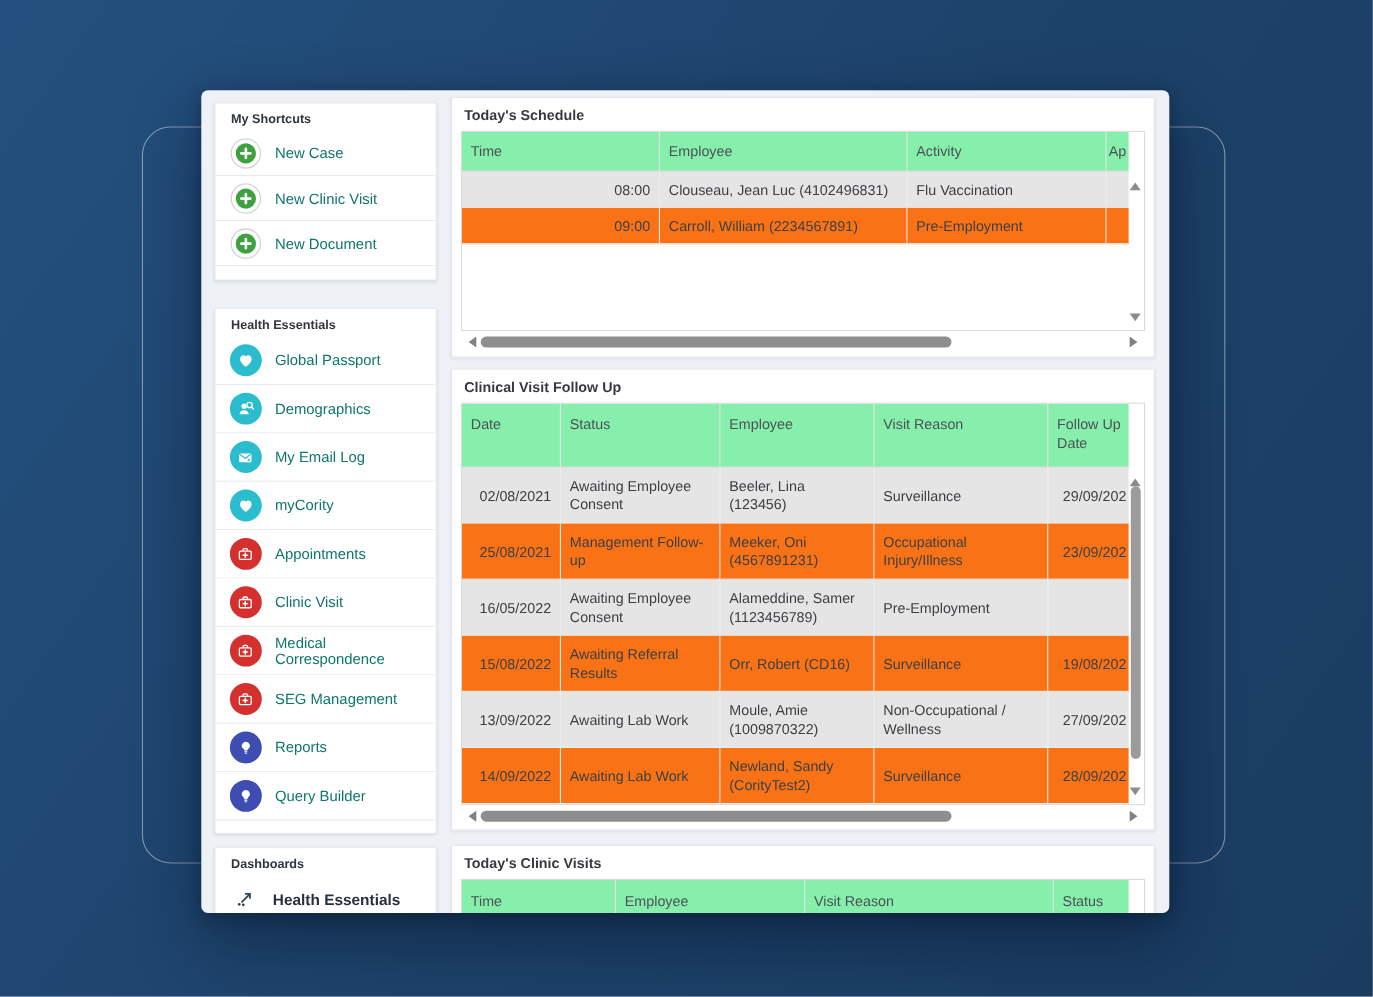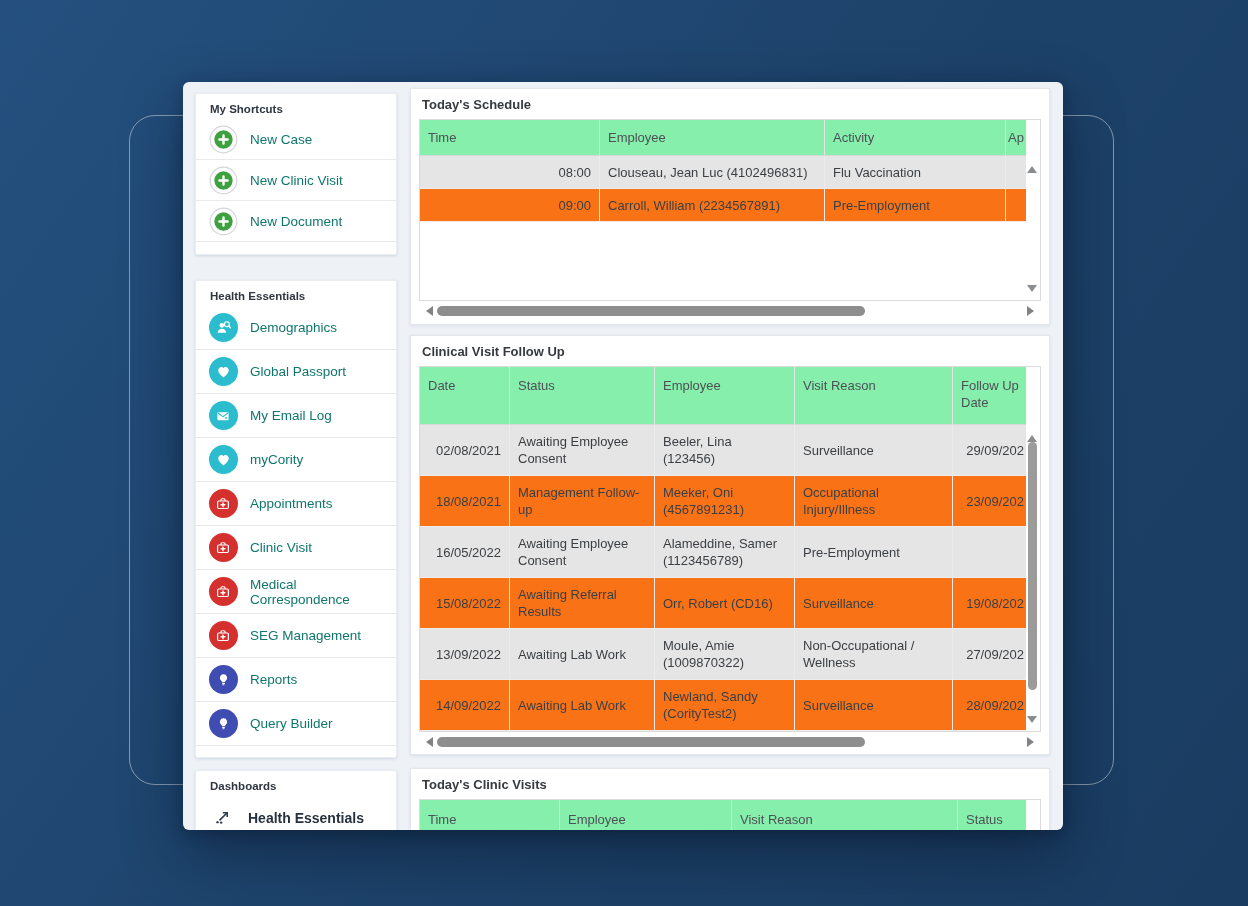--- a/index.html
+++ b/index.html
@@ -114,39 +114,39 @@
         </span>
       <span class="slabel">New Document</span>
     </div>
   </section>
 
   <section class="scard" style="top:198px;height:478px">
     <div class="scard-title">Health Essentials</div>
     <div class="sitem" style="height:44px">
       <span class="icn">
           <span class="circ c-cyan">
+            <svg width="17" height="17" viewBox="0 0 24 24">
+              <path d="M12 20.4S4.6 15.6 4.6 10.4C4.6 7.3 6.7 5.6 8.9 5.6c1.4 0 2.5.7 3.1 1.9.6-1.2 1.7-1.9 3.1-1.9 2.2 0 4.3 1.7 4.3 4.8 0 5.2-7.4 10-7.4 10z" fill="#fff"></path>
+            </svg>
+          </span>
+        </span>
+      <span class="slabel">Global Passport</span>
+    </div>
+    <div class="sitem" style="height:44px">
+      <span class="icn">
+          <span class="circ c-cyan">
             <svg width="19" height="19" viewBox="0 0 24 24">
               <circle cx="10" cy="9.2" r="3" fill="#fff"></circle>
               <path d="M4.6 18.5c.3-3 2.5-4.8 5.4-4.8 2.8 0 5 1.8 5.4 4.8z" fill="#fff"></path>
               <circle cx="16.3" cy="7.8" r="3.1" fill="none" stroke="#fff" stroke-width="1.5"></circle>
               <path d="M18.5 10.1l2.2 2.2" stroke="#fff" stroke-width="1.6" stroke-linecap="round"></path>
             </svg>
           </span>
         </span>
       <span class="slabel">Demographics</span>
-    </div>
-    <div class="sitem" style="height:44px">
-      <span class="icn">
-          <span class="circ c-cyan">
-            <svg width="17" height="17" viewBox="0 0 24 24">
-              <path d="M12 20.4S4.6 15.6 4.6 10.4C4.6 7.3 6.7 5.6 8.9 5.6c1.4 0 2.5.7 3.1 1.9.6-1.2 1.7-1.9 3.1-1.9 2.2 0 4.3 1.7 4.3 4.8 0 5.2-7.4 10-7.4 10z" fill="#fff"></path>
-            </svg>
-          </span>
-        </span>
-      <span class="slabel">Global Passport</span>
     </div>
     <div class="sitem" style="height:44px">
       <span class="icn">
           <span class="circ c-cyan">
             <svg width="18" height="18" viewBox="0 0 24 24">
               <rect x="4.5" y="7" width="15" height="10.5" rx="1.2" fill="#fff"></rect>
               <path d="M4.8 7.6l7.2 5.2 7.2-5.2" stroke="#2bbccd" stroke-width="1.4" fill="none"></path>
               <path d="M14.8 13.2l3 3M17.8 13.2l-3 3" stroke="#2bbccd" stroke-width="1.2"></path>
             </svg>
           </span>
@@ -296,21 +296,21 @@
         <div class="th tall" style="border-right:none;padding-right:2px">Follow Up Date</div>
       </div>
       <div class="g g-follow">
         <div class="td ta-r">02/08/2021</div>
         <div class="td">Awaiting Employee Consent</div>
         <div class="td">Beeler, Lina (123456)</div>
         <div class="td">Surveillance</div>
         <div class="td ta-r" style="border-right:none;padding-right:2px">29/09/202</div>
       </div>
       <div class="g g-follow alt">
-        <div class="td ta-r">18/08/2021</div>
+        <div class="td ta-r">25/08/2021</div>
         <div class="td">Management Follow-up</div>
         <div class="td">Meeker, Oni (4567891231)</div>
         <div class="td">Occupational Injury/Illness</div>
         <div class="td ta-r" style="border-right:none;padding-right:2px">23/09/202</div>
       </div>
       <div class="g g-follow">
         <div class="td ta-r">16/05/2022</div>
         <div class="td">Awaiting Employee Consent</div>
         <div class="td">Alameddine, Samer (1123456789)</div>
         <div class="td">Pre-Employment</div>

